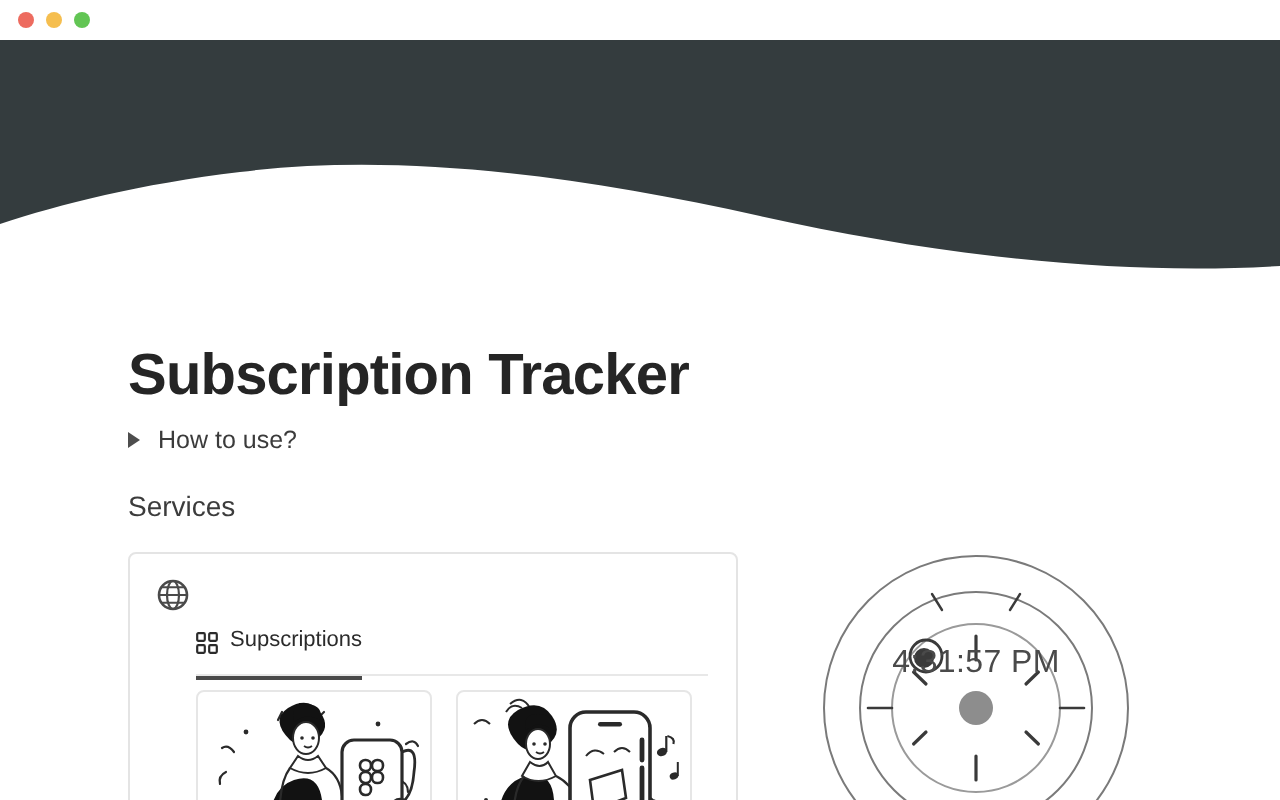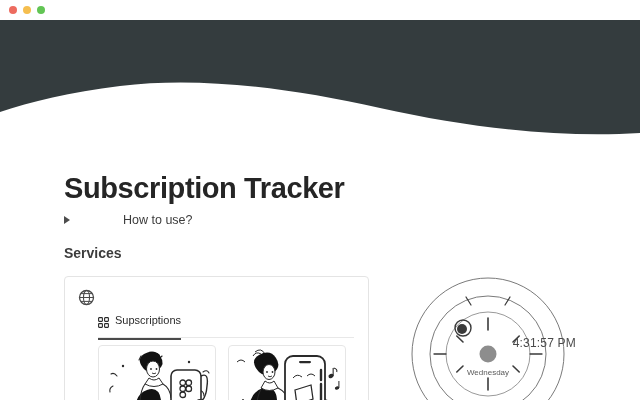--- a/index.html
+++ b/index.html
@@ -41,25 +41,25 @@
     position:absolute; left:64px; top:213px;
     display:flex; align-items:center; gap:9px;
   }
   .toggle-caret{
     width:0; height:0;
     border-left:6px solid #4d4d4d;
     border-top:4px solid transparent;
     border-bottom:4px solid transparent;
     display:block;
   }
-  .toggle-label{ font-size:12.5px; color:#3b3b3b;margin-left:44px; }
+  .toggle-label{ font-size:12.5px; color:#3b3b3b; }
 
   .section-heading{
     position:absolute; left:64px; top:245px;
-    font-size:14px; font-weight:700; color:#3c3c3c;
+    font-size:14px; font-weight:400; color:#3c3c3c;
   }
 
   
   .embed-card{
     position:absolute; left:64px; top:276px;
     width:305px; height:138px;
     border:1px solid #e4e4e4; border-radius:4px;
     background:#fff; overflow:hidden;
   }
   .globe-wrap{
@@ -85,22 +85,22 @@
     background:#fff; overflow:hidden; position:relative;
   }
   .thumb svg{ display:block; }
 
   
   .clock{
     position:absolute; left:400px; top:266px; width:176px; height:176px;
   }
   .clock svg{ display:block; }
   .clock-time{
-    position:absolute; left:0; top:70px; width:176px; text-align:right;
-    font-size:12px; color:#4a4a4a; letter-spacing:0.2px;
+    position:absolute; left:0; top:57px; width:176px; text-align:center;
+    font-size:16px; color:#4a4a4a; letter-spacing:0.2px;
   }
   .clock-day{
     position:absolute; left:0; top:102px; width:176px; text-align:center;
     font-size:8px; color:#5a5a5a;
   }
 </style>
 </head>
 <body>
 
 <div class="titlebar">
@@ -264,16 +264,15 @@
         <line x1="110" y1="145" x2="105" y2="137" stroke-width="1.2"></line>
         <line x1="66" y1="145" x2="71" y2="137" stroke-width="1.2"></line>
         <line x1="110" y1="31" x2="105" y2="39" stroke-width="1.2"></line>
         <line x1="66" y1="31" x2="71" y2="39" stroke-width="1.2"></line>
       </g>
       <circle cx="63" cy="62" r="8" fill="none" stroke="#3a3a3a" stroke-width="1.4"></circle>
       <circle cx="62" cy="63" r="5" fill="#3a3a3a"></circle>
       <circle cx="88" cy="88" r="8.5" fill="#8d8d8d"></circle>
     </svg>
     <div class="clock-time">4:31:57 PM</div>
-    <div class="clock-day">Wednesday</div>
   </div>
 
 </div>
 
 </body></html>

